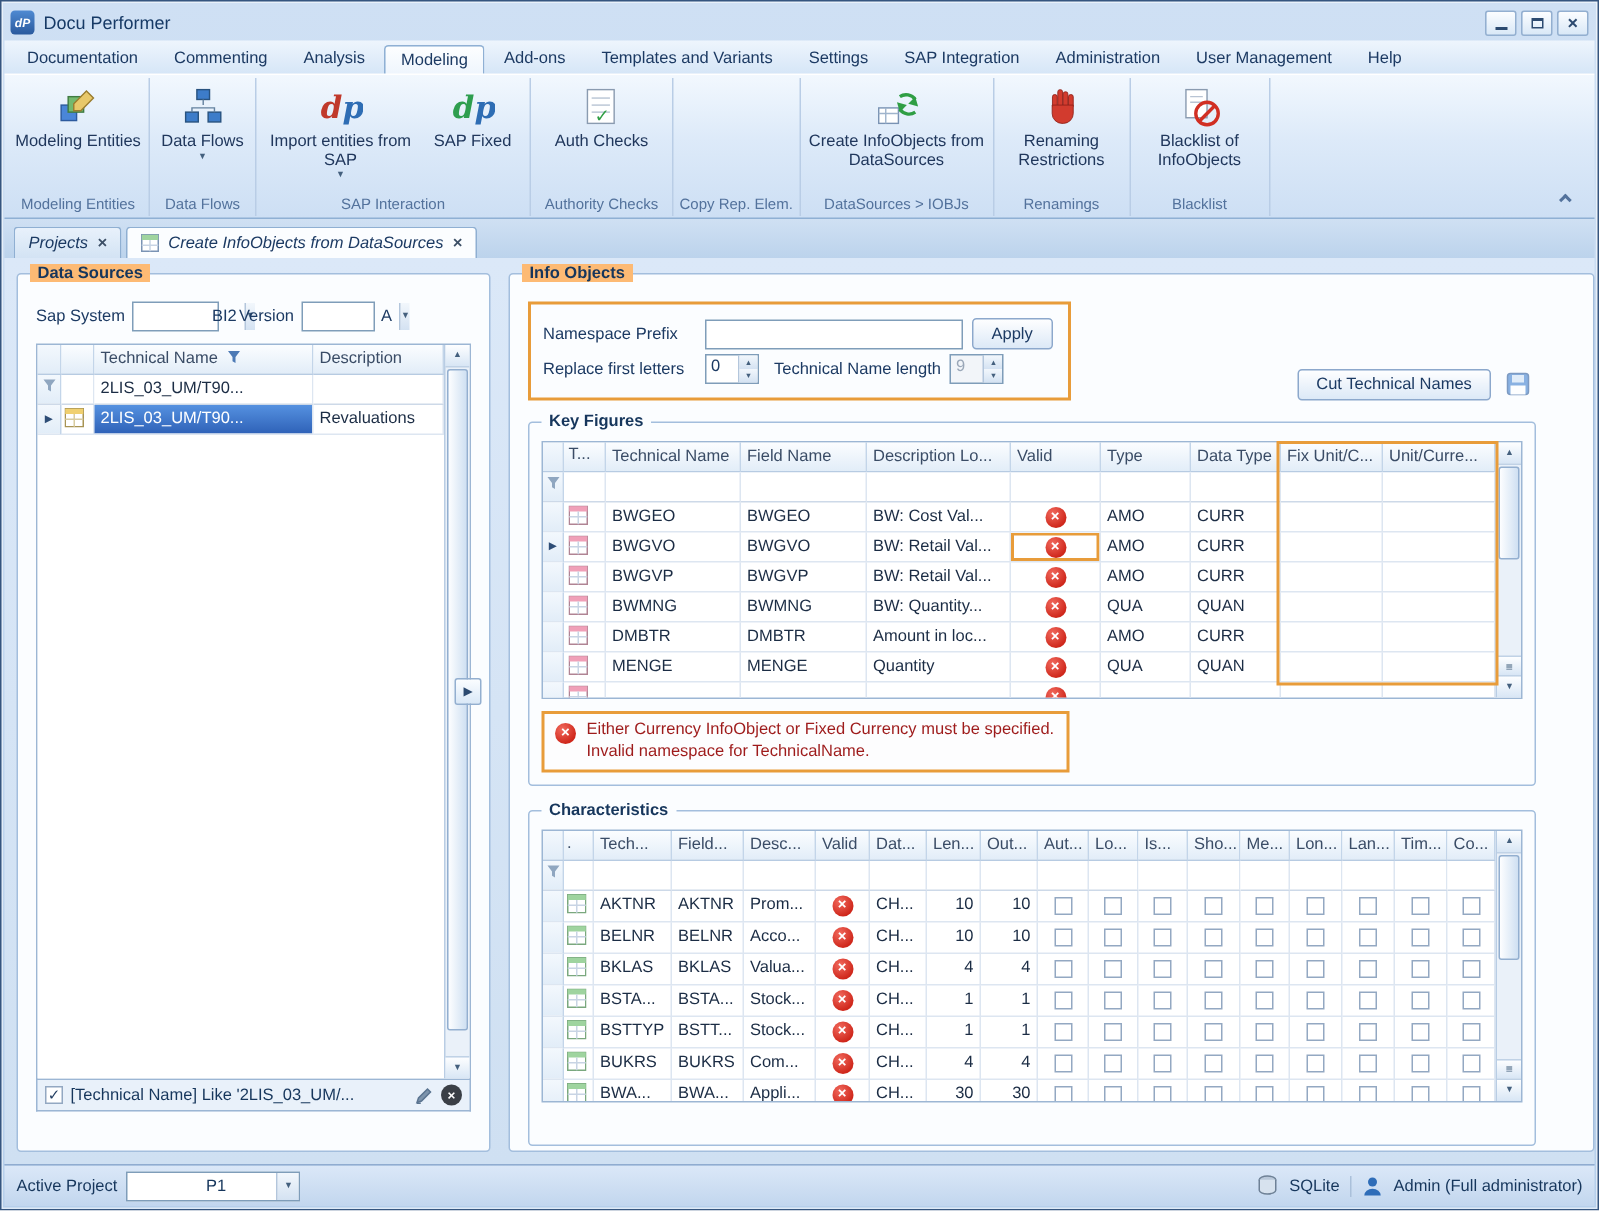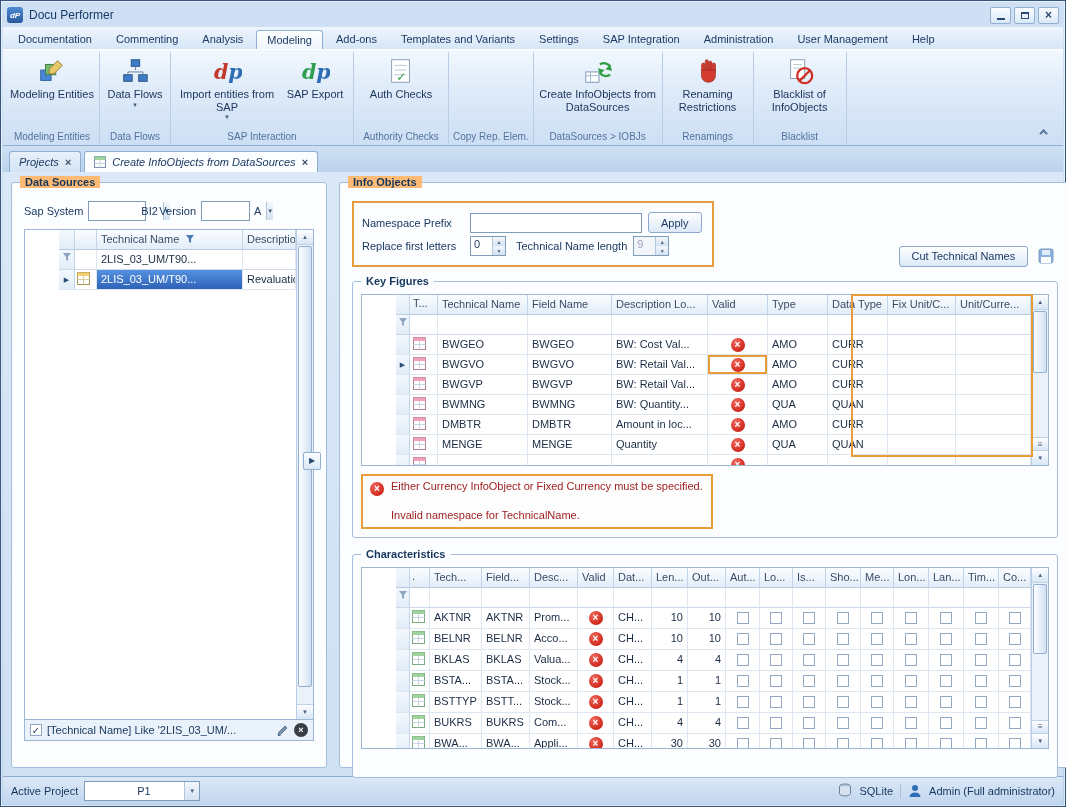--- a/index.html
+++ b/index.html
@@ -54,21 +54,21 @@
   .main { flex:1; display:flex; gap:12px; padding:10px 8px 8px; background:linear-gradient(#dbe8f8,#cfe0f2); min-height:0; }
 
   .gb { position:relative; border:1px solid #a3bedd; border-radius:3px; background:#fbfdff; }
   .gb > .gb-title { position:absolute; top:-7px; left:8px; padding:0 5px; font-weight:bold; color:#16365c; font-size:11px; }
   .gb.outer > .gb-title { background:#fdba74; }
   .gb.inner > .gb-title { background:#fbfdff; }
 
   
   .grid { border:1px solid #9cb6d4; background:#fff; display:flex; overflow:hidden; }
   .gmain { flex:1; min-width:0; display:flex; flex-direction:column; overflow:hidden; }
-  .grid-head, .grid-row { display:flex; flex-shrink:0;margin-left:34px; }
+  .grid-head, .grid-row { display:flex; flex-shrink:0; }
   .cell { padding:3px 4px; border-right:1px solid #dde6f1; border-bottom:1px solid #dde6f1; white-space:nowrap; overflow:hidden;
           height:20px; line-height:13px; }
   .ch-row .cell { height:21px; }
   .grid-head .cell { background:linear-gradient(#fbfdff,#e2edf8); border-right:1px solid #c3d5e9; border-bottom:1px solid #b7cbe2;
                      color:#3a4c66; }
   .filter-row .cell { background:#fff; border-bottom:1px solid #cdd9e8; }
   .c-g { background:linear-gradient(#f3f8fd,#e2edf8) !important; border-right:1px solid #c3d5e9 !important; padding:2px 1px; text-align:center; }
   .grid-row.current .c-g::after { content:"▶"; font-size:7px; color:#2e4d76; }
   .num { text-align:right; }
   .sel-cell { background:linear-gradient(#5591e0,#2f62b8) !important; color:#fff; }
@@ -125,21 +125,21 @@
   .icon-btn { width:24px; height:22px; border:none; background:transparent; display:flex; align-items:center; justify-content:center; }
   .icon-btn.disabled { opacity:.6; }
 
   .kf-gb { margin-top:14px; margin-right:26px; padding:12px 8px 8px; }
   .kf-grid-wrap { position:relative; }
   .kf-grid { height:172px; }
   .kfc-g{width:14px}.kfc-i{width:28px;padding:2px 3px;}.kfc-tech{width:90px}.kfc-field{width:84px}.kfc-desc{width:96px}
   .kfc-valid{width:60px}.kfc-type{width:60px}.kfc-dt{width:60px}.kfc-fix{width:68px}.kfc-unit{flex:1}
   .kf-col-hl { position:absolute; top:0; left:490px; right:16px; height:163px; border:2px solid #e89c3a; pointer-events:none; z-index:5; }
   .err-box { margin-top:8px; width:352px; border:2px solid #e89c3a; background:#fdfdfe; display:flex; gap:7px; padding:4px 7px; }
-  .err-lines { display:flex; flex-direction:column; gap:15px; }
+  .err-lines { display:flex; flex-direction:column; gap:1px; }
   .err-line { color:#9e1b1b; line-height:1.25; }
 
   .ch-gb { margin-top:16px; margin-right:26px; padding:12px 8px 8px; min-height:224px; }
   .ch-grid { height:182px; }
   .chc-g{width:14px}.chc-i{width:20px;padding:2px 2px;}.chc-tech{width:52px}.chc-field{width:48px}.chc-desc{width:48px}
   .chc-valid{width:36px}.chc-dat{width:38px}.chc-len{width:36px}.chc-out{width:38px}
   .chc-aut{width:34px}.chc-lo{width:33px}.chc-is{width:33px}.chc-sho{width:35px}.chc-me{width:33px}
   .chc-lon{width:35px}.chc-lan{width:35px}.chc-tim{width:35px}.chc-co{flex:1}
 
   
@@ -237,21 +237,21 @@
           </span>
           <span class="rlabel">Import entities from SAP</span>
           <span class="caret">▼</span>
         </div>
         <div class="rbtn rb-exp">
           <span class="ricon">
             <svg viewBox="0 0 32 32" width="30" height="30">
                 <text x="2" y="24" font-size="22" font-style="italic" font-weight="bold" font-family="DejaVu Serif,serif"><tspan fill="#2e9e4f">d</tspan><tspan fill="#2e6db4">p</tspan></text>
               </svg>
           </span>
-          <span class="rlabel">SAP Export</span>
+          <span class="rlabel">SAP Fixed</span>
         </div>
       </div>
       <div class="rgroup-label">SAP Interaction</div>
     </div>
 
     <div class="rgroup">
       <div class="rgroup-body">
         <div class="rbtn rb-auth">
           <span class="ricon">
             <svg viewBox="0 0 32 32" width="30" height="30">

